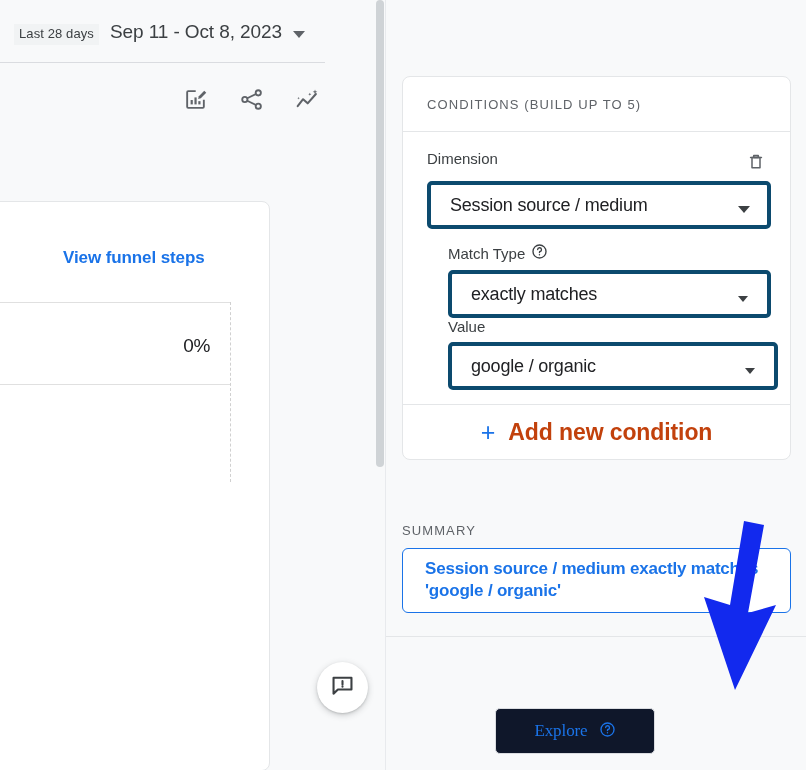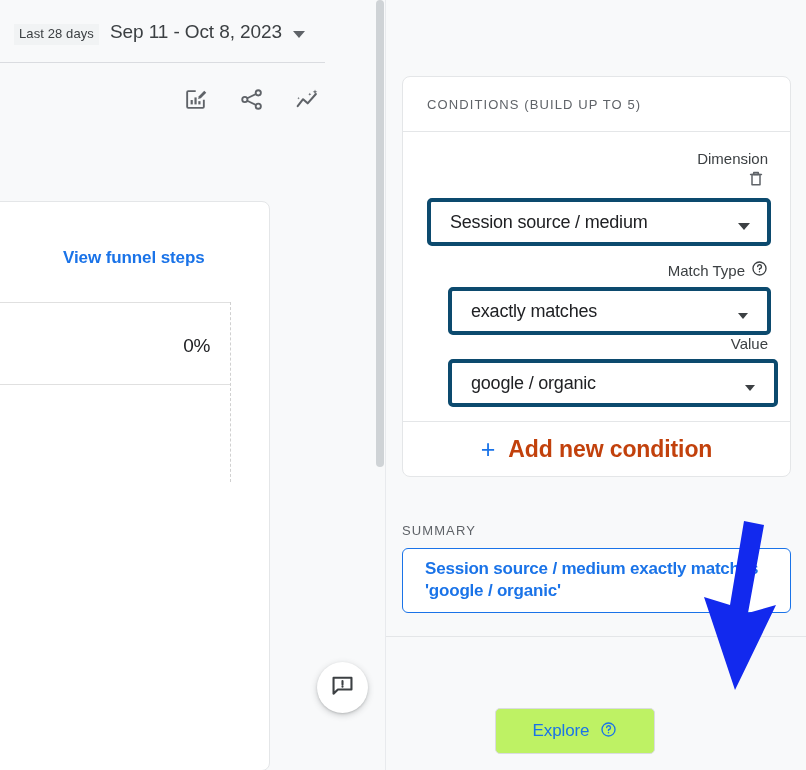--- a/index.html
+++ b/index.html
@@ -227,24 +227,23 @@
     font-size: 13px;
     color: #5f6368;
     letter-spacing: 1.1px;
   }
   #condition-block {
     padding: 18px 22px 14px 24px;
     border-bottom: 1px solid #e4e6e8;
   }
   .field-label-row {
     display: flex;
-    align-items: flex-end;
+    align-items: flex-start;
     justify-content: space-between;
     margin-bottom: 7px;
-    flex-direction: column;
   }
   .field-label {
     font-size: 15px;
     color: #3c4043;
     display: flex;
     align-items: center;
     gap: 6px;
   }
   #delete-condition-btn {
     width: 24px; height: 24px;
@@ -349,24 +348,25 @@
     left: 0; top: 637px;
     width: 420px; height: 133px;
     background: #f8f9fa;
   }
   #explore-button {
     position: absolute;
     left: 109px; top: 71px;
     width: 160px; height: 46px;
     border: 1px solid #dadce0;
     border-radius: 5px;
-    background: #bef264;
+    background: #0f172a;
     box-sizing: border-box;
     display: flex; align-items: center; justify-content: center;
     gap: 11px;
+    font-family: Liberation Serif, serif;
   }
   #explore-label {
     font-size: 17px;
     color: #1a73e8;
     letter-spacing: -.1px;
   }
   #apply-button {
     position: absolute;
     left: 289px; top: 71px;
     width: 117px; height: 46px;

